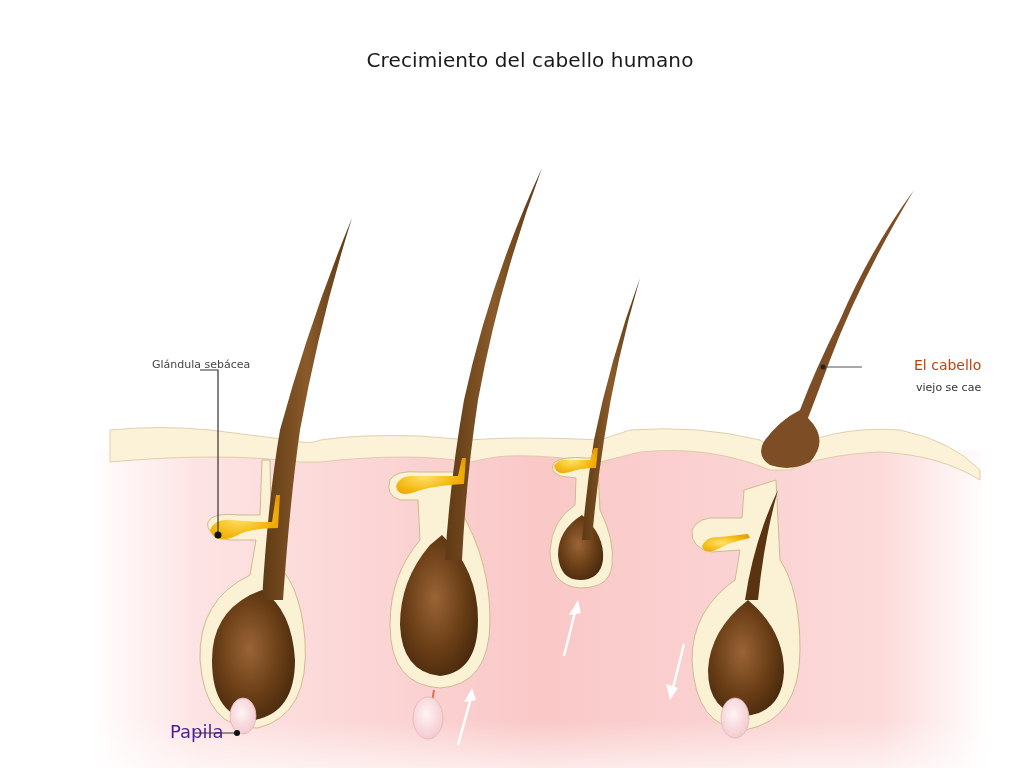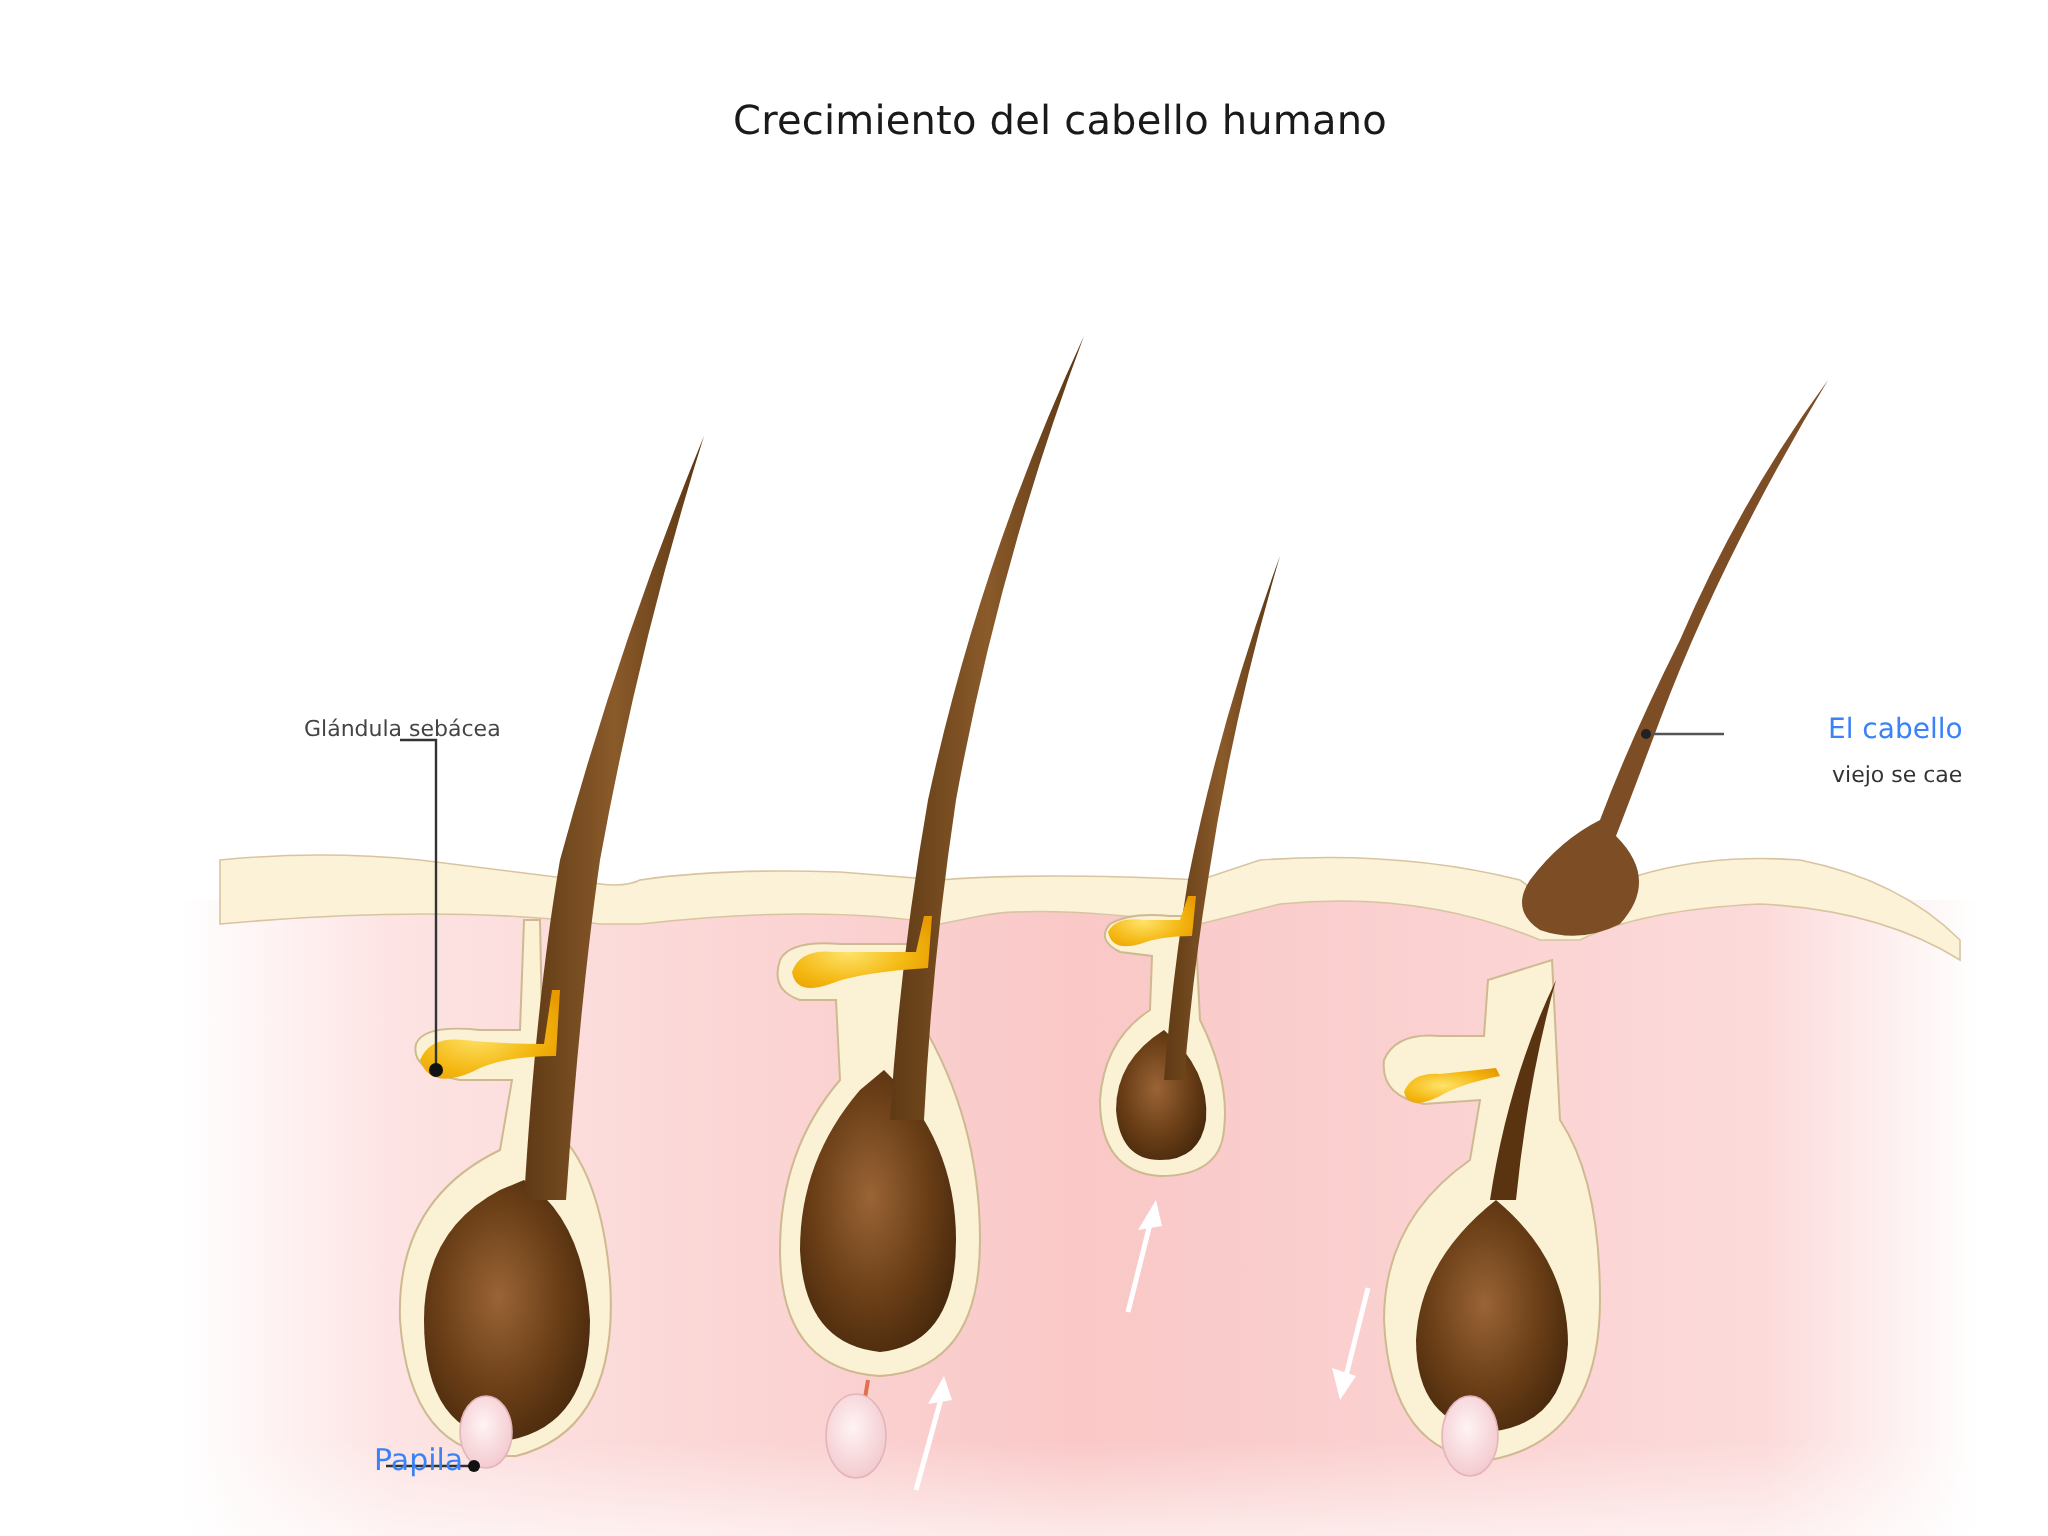--- a/index.html
+++ b/index.html
@@ -3,23 +3,23 @@
 <meta charset="utf-8">
 <style>
   html, body { margin: 0; padding: 0; background: #ffffff; }
   body { width: 1024px; height: 768px; position: relative; overflow: hidden;
          font-family: "DejaVu Sans", "Liberation Sans", sans-serif; }
   .title { position: absolute; left: 0; width: 1060px; top: 48px; text-align: center;
            font-size: 20px; color: #1a1a1a; letter-spacing: 0.1px; }
   svg.diagram { position: absolute; left: 0; top: 0; }
   .label { position: absolute; color: #333333; white-space: nowrap; margin-left: 44px; }
   .lbl-glandula { left: 108px; top: 358px; font-size: 11px; color: #444; }
-  .lbl-cabello1 { left: 870px; top: 357px; font-size: 14px; color: #3b82f6; }
+  .lbl-cabello1 { left: 870px; top: 357px; font-size: 14px; color: #c2410c; }
   .lbl-cabello2 { left: 872px; top: 381px; font-size: 11px; color: #333; }
-  .lbl-papila { left: 143px; top: 721px; font-size: 15px; color: #3b82f6; }
+  .lbl-papila { left: 126px; top: 721px; font-size: 18px; color: #4c1d95; }
 </style>
 </head>
 <body>
 
 <div class="title">Crecimiento del cabello humano</div>
 
 <svg class="diagram" width="1024" height="768" viewBox="0 0 1024 768">
   <defs>
     <linearGradient id="skinFadeH" x1="0" x2="1" y1="0" y2="0">
       <stop offset="0" stop-color="#ffffff" stop-opacity="1"></stop>

